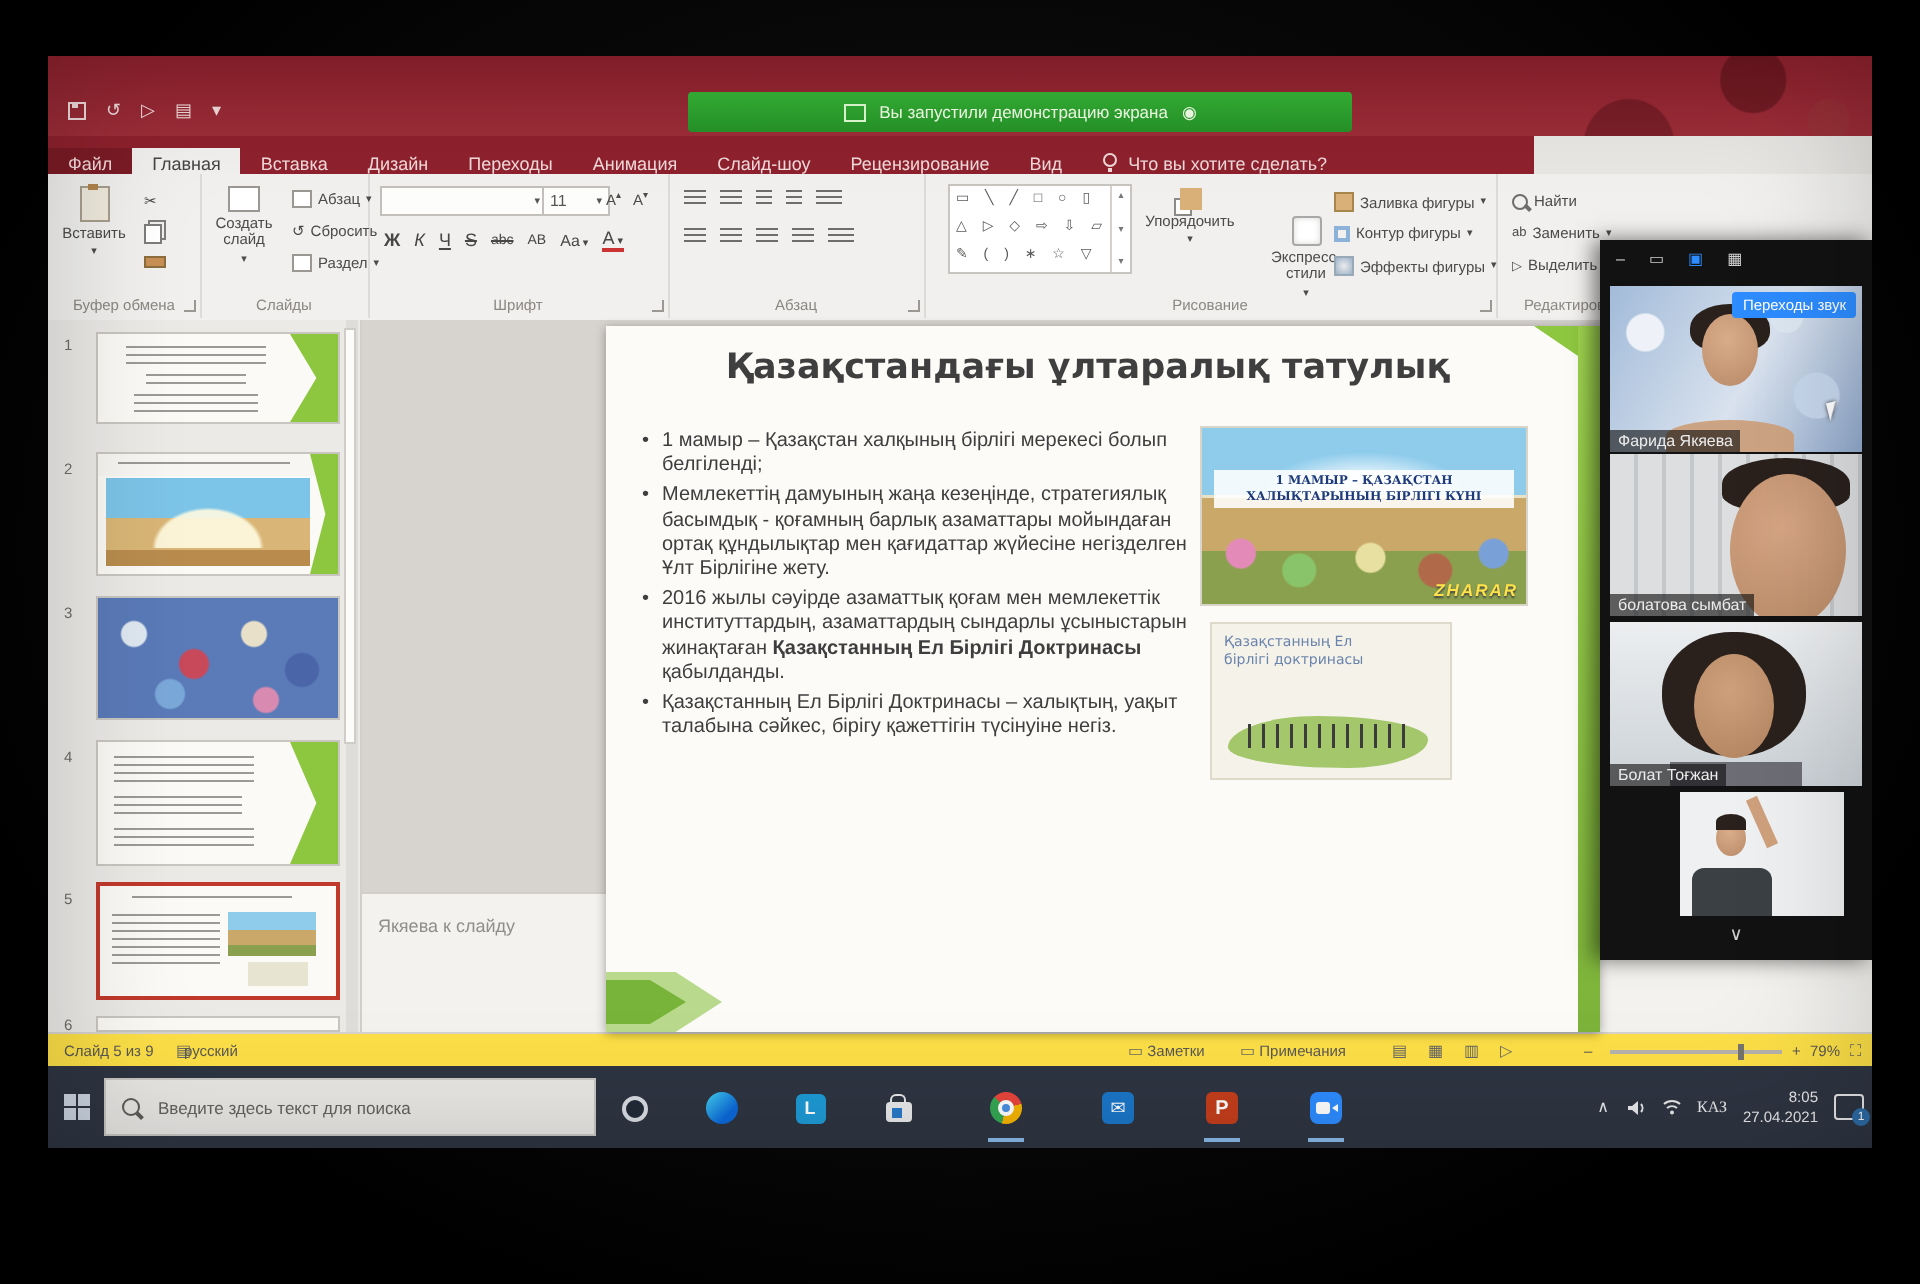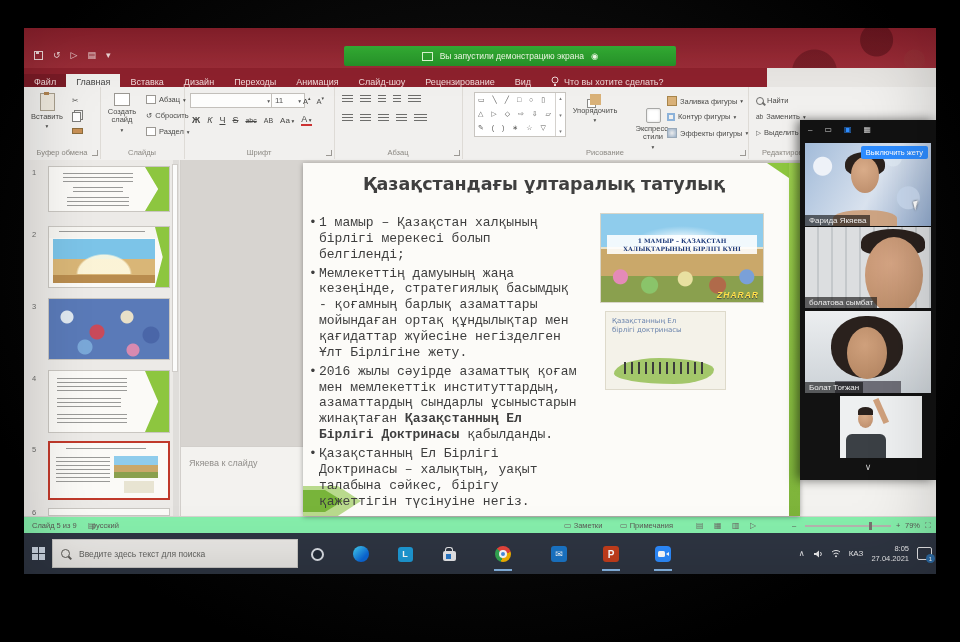--- a/index.html
+++ b/index.html
@@ -69,21 +69,21 @@
   .strack{position:absolute;right:1px;top:0;width:6px;height:356px;background:#dfddda;}
   .sthumb{position:absolute;right:1px;top:4px;width:6px;height:208px;background:#fcfcfb;border:1px solid #d0cdc9;box-sizing:border-box;}
 
   
   .slide{left:279px;top:135px;width:497px;height:353px;background:#fcfbf8;box-shadow:0 1px 5px rgba(0,0,0,.35);z-index:2;}
   .gband{position:absolute;right:0;top:0;bottom:0;width:11px;background:linear-gradient(#9ed24e,#7db33a);}
   .gtri{position:absolute;right:11px;top:0;width:22px;height:15px;background:#8dc63f;clip-path:polygon(100% 0,0 0,100% 100%);}
   .gchev{position:absolute;left:0;bottom:0;width:58px;height:30px;background:#b9da8d;clip-path:polygon(0 0,60% 0,100% 50%,60% 100%,0 100%);}
   .gchev2{position:absolute;left:0;bottom:4px;width:40px;height:22px;background:#78b43a;clip-path:polygon(0 0,55% 0,100% 50%,55% 100%,0 100%);}
   .stitle{position:absolute;left:30px;right:45px;top:11px;text-align:center;font-family:"DejaVu Sans",sans-serif;font-size:17.5px;font-weight:bold;color:#3f3f3f;}
-  .sbullets{position:absolute;left:4px;top:52px;width:276px;font-family:Liberation Mono, monospace;font-size:13px;line-height:1.22;color:#3e3e3e;}
+  .sbullets{position:absolute;left:16px;top:52px;width:276px;font-family:Liberation Sans, sans-serif;font-size:10px;line-height:1.22;color:#3e3e3e;}
   .bullet{position:relative;padding-left:12px;margin-bottom:3px;}
   .bullet::before{content:"•";position:absolute;left:2px;}
   .poster{position:absolute;left:297px;top:50px;width:162px;height:88px;border:1px solid #d8d5c8;background:
      linear-gradient(#8fccec 0 38%, #e8e2c8 38% 40%, #caa86a 40% 70%, #8aa04e 70%);}
   .poster::before{content:"";position:absolute;left:0;top:0;right:0;height:38%;background:radial-gradient(ellipse at 50% 100%, rgba(255,255,255,.85) 0 18%, transparent 45%);}
   .pcrowd{position:absolute;left:0;bottom:0;right:0;height:48%;background:
      radial-gradient(circle at 12% 40%, #e48ab8 0 7px, transparent 8px),
      radial-gradient(circle at 30% 60%, #8ac46a 0 8px, transparent 9px),
      radial-gradient(circle at 52% 45%, #e8e0a0 0 7px, transparent 8px),
      radial-gradient(circle at 72% 60%, #b06a4a 0 8px, transparent 9px),
@@ -93,21 +93,21 @@
   .doctrine{position:absolute;left:302px;top:148px;width:119px;height:77px;background:#f4f2e9;border:1px solid #dedacb;}
   .dtext{position:absolute;left:6px;top:5px;width:80px;color:#6b84ad;font-size:7px;line-height:1.3;font-family:"DejaVu Sans",sans-serif;}
   .dmap{position:absolute;left:8px;bottom:5px;width:100px;height:26px;background:#a3c76a;border-radius:45% 55% 40% 60%/60% 45% 55% 40%;}
   .dfig{position:absolute;left:10px;right:10px;top:4px;height:12px;background:repeating-linear-gradient(90deg,#3c3c3c 0 1.5px,transparent 1.5px 7px);}
 
   
   .notes{left:157px;top:418px;width:755px;height:70px;background:#f3f2ef;border-top:1px solid #d2cfcb;}
   .notestxt{position:absolute;left:8px;top:11px;font-size:9px;color:#908e8a;}
 
   
-  .statusbar{left:0;top:488px;width:912px;height:17px;background:#86efac;border-top:1px solid #d6d3cf;font-size:7.5px;color:#5b5955;}
+  .statusbar{left:0;top:488px;width:912px;height:17px;background:#fde047;border-top:1px solid #d6d3cf;font-size:7.5px;color:#5b5955;}
   .sbitem{position:absolute;top:4px;white-space:nowrap;}
   .vico{font-size:8px;color:#6b6965;}
   .ztrack{position:absolute;top:8px;width:86px;height:2px;background:#b6b3ae;}
   .zthumb{position:absolute;left:64px;top:-3px;width:3px;height:8px;background:#76746f;}
 
   
   .taskbar{left:0;top:505px;width:912px;height:41px;background:#2e3542;}
   .win{position:absolute;left:8px;top:14px;width:13px;height:13px;display:grid;grid-template-columns:1fr 1fr;grid-template-rows:1fr 1fr;gap:1px;}
   .win span{background:#cdd6e2;}
   .search{position:absolute;left:28px;top:6px;width:246px;height:29px;background:#eae8e5;border:1px solid #c9c7c3;display:flex;align-items:center;gap:7px;padding:0 8px;box-sizing:border-box;}
@@ -125,21 +125,21 @@
   .bag::after{content:"";position:absolute;left:3.5px;top:2.5px;width:5px;height:5px;background:#2a7ac8;}
   .chrome{width:16px;height:16px;border-radius:50%;background:conic-gradient(from -45deg,#e8453c 0 120deg,#f5b400 120deg 240deg,#34a853 240deg);position:relative;}
   .chrome::after{content:"";position:absolute;left:4px;top:4px;width:8px;height:8px;background:#4a90e2;border:2px solid #fff;border-radius:50%;box-sizing:border-box;}
   .mail{width:16px;height:16px;border-radius:3px;background:#1b76c8;color:#fff;font-size:9px;display:flex;align-items:center;justify-content:center;}
   .ppt{width:16px;height:16px;border-radius:3px;background:#c43e1c;color:#fff;font-size:10px;font-weight:bold;display:flex;align-items:center;justify-content:center;}
   .zoomapp{width:16px;height:16px;border-radius:4px;background:#2d8cff;position:relative;}
   .zoomapp::before{content:"";position:absolute;left:3px;top:5px;width:7px;height:6px;background:#fff;border-radius:1.5px;}
   .zoomapp::after{content:"";position:absolute;right:2px;top:5.5px;width:0;height:0;border-right:3px solid #fff;border-top:2.5px solid transparent;border-bottom:2.5px solid transparent;}
   .tray{position:absolute;right:4px;top:505px;height:41px;display:flex;align-items:center;gap:8px;color:#e9e9eb;z-index:3;}
   .trayglyph{font-size:8px;}
-  .kaz{font-size:8px;}
+  .kaz{font-size:8px;font-family:Liberation Serif, serif;}
   .clock{text-align:right;font-size:7.5px;line-height:1.25;}
   .ac{position:relative;width:13px;height:11px;border:1px solid #e9e9eb;border-radius:2px;}
   .acbadge{position:absolute;right:-4px;bottom:-4px;width:9px;height:9px;border-radius:50%;background:#2d6da8;color:#fff;font-size:6px;display:flex;align-items:center;justify-content:center;}
 
   
   .meet{left:776px;top:92px;width:136px;height:360px;background:#121212;z-index:10;box-shadow:-3px 0 10px rgba(0,0,0,.55);}
   .mhead{position:absolute;left:8px;top:3px;display:flex;gap:12px;align-items:center;height:14px;}
   .mico{font-size:8px;color:#cfcfcf;line-height:1;}
   .mico.blue{color:#2d8cff;}
   .tile{position:absolute;left:5px;width:126px;overflow:hidden;background:#1d1d1d;}
@@ -496,21 +496,21 @@
       </div>
 
       <div class="tile" style="top:23px;height:83px;background:
         radial-gradient(circle at 14% 28%,#eef2f8 0 9px,transparent 10px),
         radial-gradient(circle at 82% 66%,#c6d6ec 0 11px,transparent 12px),
         radial-gradient(circle at 70% 18%,#dde7f2 0 8px,transparent 9px),
         linear-gradient(120deg,#a2bbd9,#d9e2ee 55%,#90a9cc);">
         <div class="hair" style="top:9px;left:40px;width:40px;height:24px;border-radius:50% 50% 40% 40%;"></div>
         <div class="face" style="top:14px;left:46px;width:28px;height:36px;"></div>
         <div style="position:absolute;bottom:0;left:28px;width:64px;height:16px;background:#cda483;border-radius:50% 50% 0 0;"></div>
-        <span class="mutebtn">Выключить жету</span>
+        <span class="mutebtn">Переходы звук</span>
         <span class="vc-name">Фарида Якяева</span>
         <span class="cursor" style="right:12px;bottom:16px;"></span>
       </div>
 
       <div class="tile" style="top:191px;height:82px;background:linear-gradient(#eceef0,#ccd2d7);">
         <div class="hair" style="top:5px;left:26px;width:72px;height:62px;border-radius:48%;"></div>
         <div class="face" style="top:16px;left:42px;width:40px;height:52px;background:radial-gradient(circle at 45% 35%,#cfa07c,#b1835f);"></div>
         <div style="position:absolute;bottom:0;left:30px;width:66px;height:12px;background:#6d6d76;"></div>
         <span class="vc-name">Болат Тоғжан</span>
       </div>

